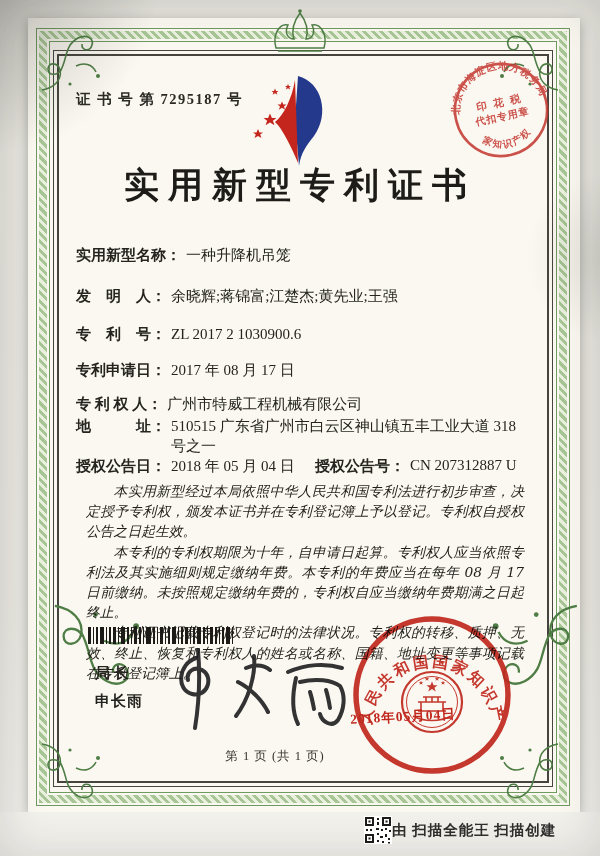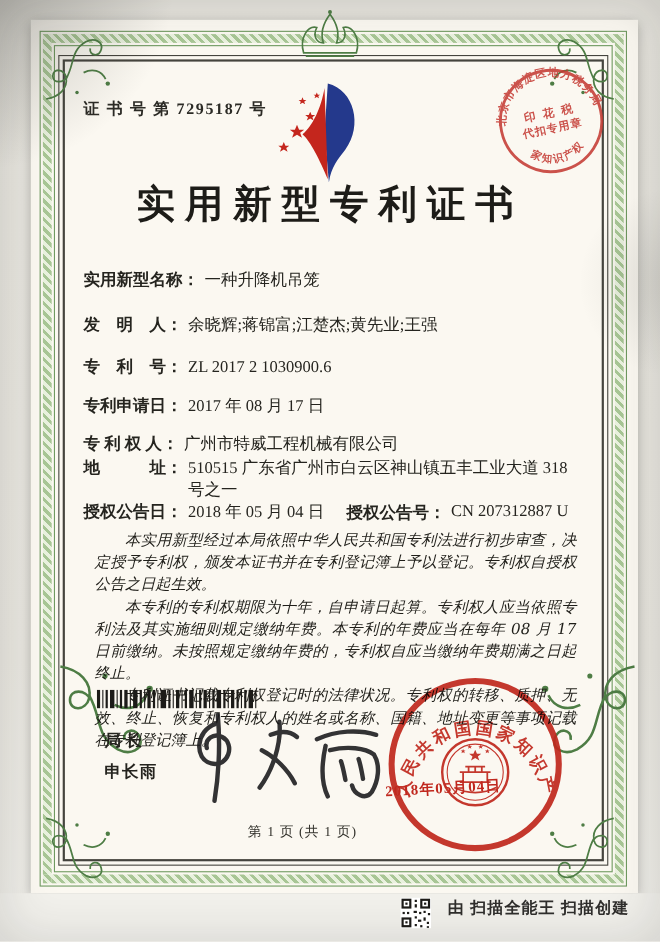--- a/index.html
+++ b/index.html
@@ -65,22 +65,22 @@
   .signer-name{position:absolute;left:95px;top:692px;font-size:15px;font-weight:700;letter-spacing:1px;}
   svg.signature{position:absolute;left:168px;top:638px;}
 
   svg.seal{position:absolute;left:349px;top:612px;mix-blend-mode:multiply;opacity:.93;}
   .seal-date{position:absolute;left:334px;top:708px;width:138px;text-align:center;
     color:#c0281e;font-size:13.5px;font-weight:700;letter-spacing:1px;
     transform:rotate(-3deg);z-index:12;}
   .page-no{position:absolute;left:200px;top:748px;width:150px;text-align:center;
     font-size:12.5px;letter-spacing:1px;color:#33322c;}
 
-  .scan-credit{position:absolute;left:364px;top:816px;display:flex;align-items:flex-start;
-    gap:15px;z-index:41;font-family:Liberation Sans, sans-serif;}
+  .scan-credit{position:absolute;left:364px;top:816px;display:flex;align-items:center;
+    gap:0;z-index:41;font-family:Liberation Serif, serif;}
   .scan-credit .txt{font-size:14.5px;color:#2e2d2b;letter-spacing:1px;font-weight:600;}
 </style>
 </head>
 <body>
 
 <svg width="0" height="0" style="position:absolute">
   <defs>
     <g id="flourish" fill="none" stroke="#4e7d45" stroke-width="1.6">
       <path d="M2,58 C14,56 22,48 20,38 C18,30 8,30 8,37 C8,44 18,44 21,37"></path>
       <path d="M20,40 C28,26 24,14 38,6 C46,2 54,6 52,13 C50,20 41,19 42,12"></path>

